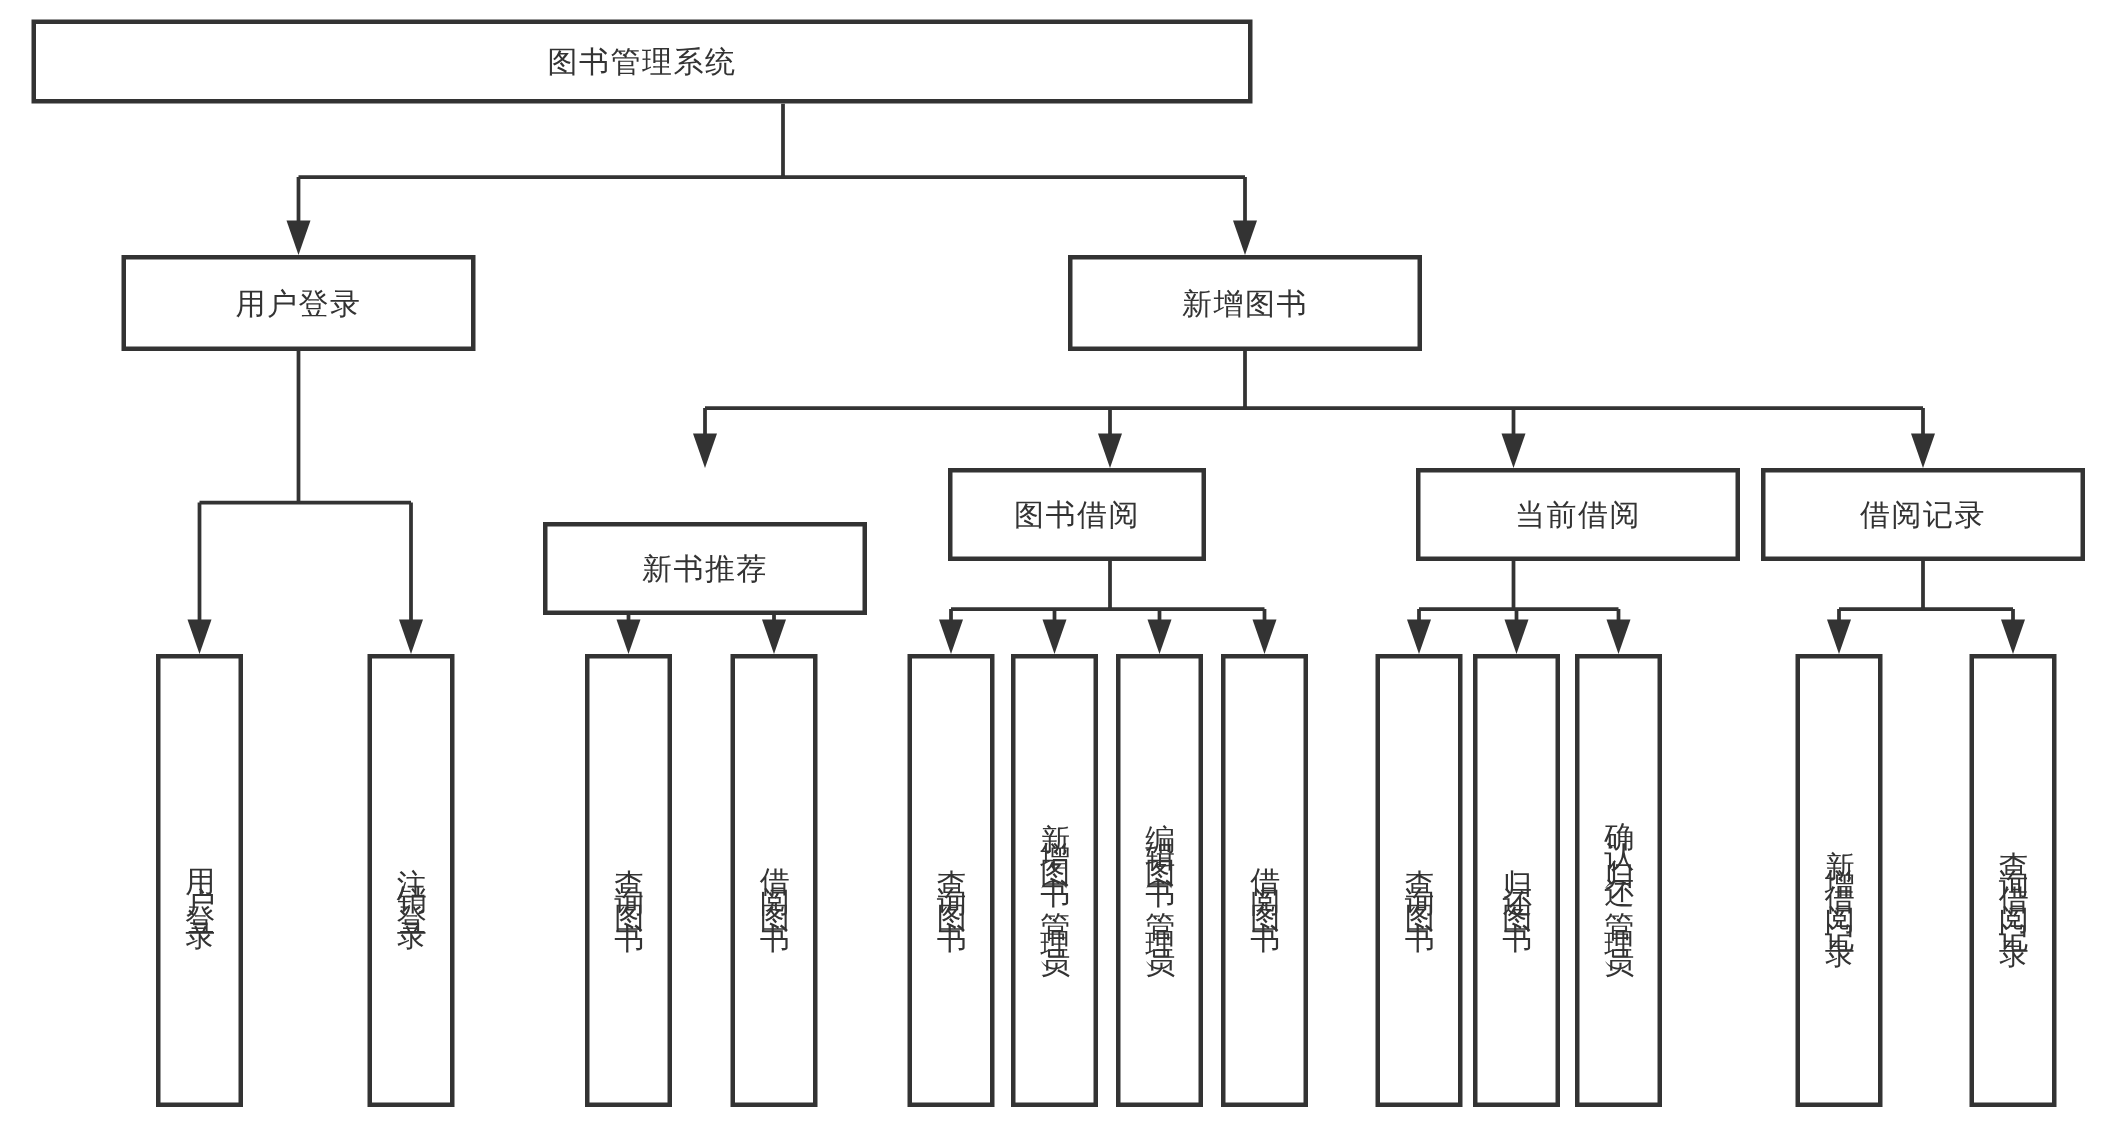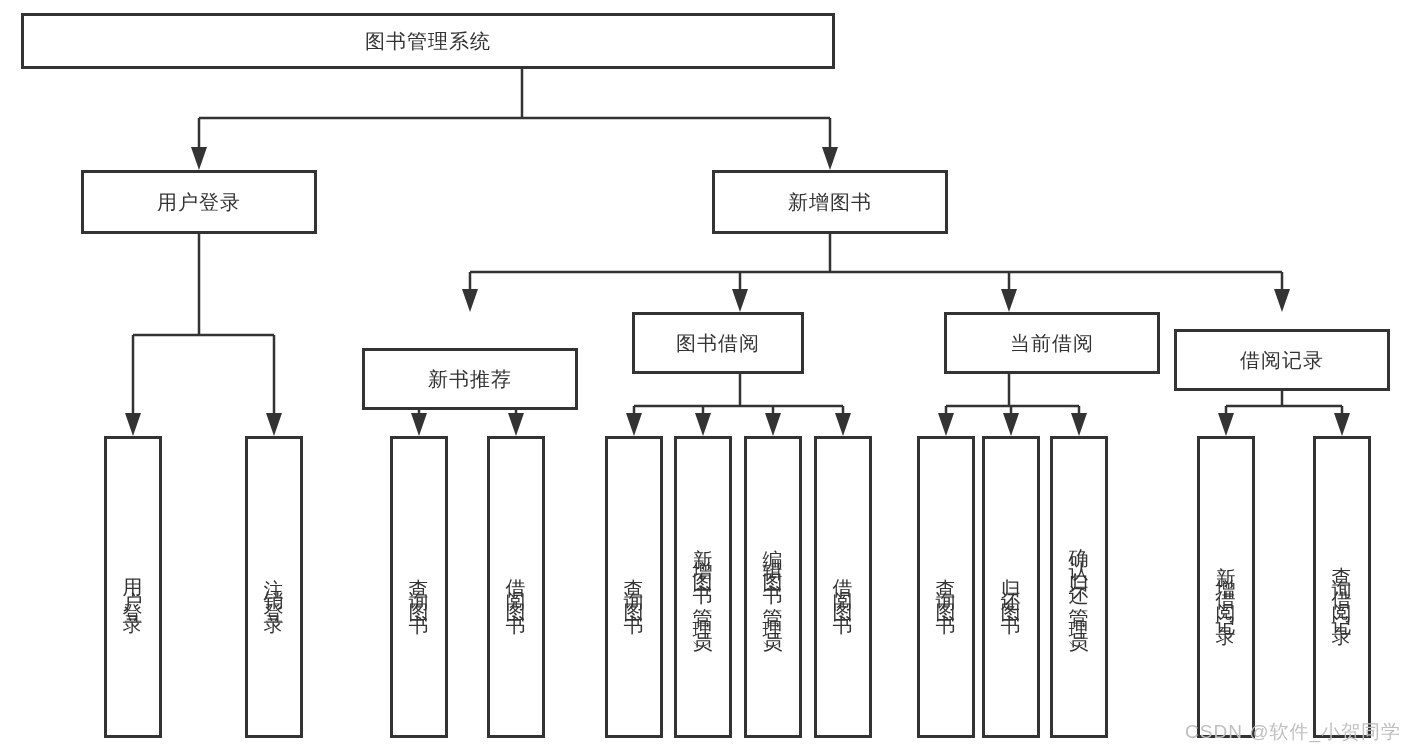--- a/index.html
+++ b/index.html
@@ -92,35 +92,34 @@
   </svg>
 
   <div class="node" style="left:21px; top:13px; width:814px; height:56px;">图书管理系统</div>
 
   <div class="node" style="left:81px; top:170px; width:236px; height:64px;">用户登录</div>
   <div class="node" style="left:712px; top:170px; width:236px; height:64px;">新增图书</div>
 
   <div class="node" style="left:362px; top:312px; width:216px; height:62px;margin-top:36px;">新书推荐</div>
   <div class="node" style="left:632px; top:312px; width:172px; height:62px;">图书借阅</div>
   <div class="node" style="left:944px; top:312px; width:216px; height:62px;">当前借阅</div>
-  <div class="node" style="left:1174px; top:312px; width:216px; height:62px;margin-top:17px;">借阅记录</div>
+  <div class="node" style="left:1174px; top:312px; width:216px; height:62px;">借阅记录</div>
 
   <div class="node leaf" style="left:104px; top:436px; width:58px; height:302px;">用户登录</div>
   <div class="node leaf" style="left:245px; top:436px; width:58px; height:302px;">注销登录</div>
 
   <div class="node leaf" style="left:390px; top:436px; width:58px; height:302px;">查询图书</div>
   <div class="node leaf" style="left:487px; top:436px; width:58px; height:302px;">借阅图书</div>
 
   <div class="node leaf" style="left:605px; top:436px; width:58px; height:302px;">查询图书</div>
   <div class="node leaf" style="left:674px; top:436px; width:58px; height:302px;">新增图书（管理员）</div>
   <div class="node leaf" style="left:744px; top:436px; width:58px; height:302px;">编辑图书（管理员）</div>
   <div class="node leaf" style="left:814px; top:436px; width:58px; height:302px;">借阅图书</div>
 
   <div class="node leaf" style="left:917px; top:436px; width:58px; height:302px;">查询图书</div>
   <div class="node leaf" style="left:982px; top:436px; width:58px; height:302px;">归还图书</div>
   <div class="node leaf" style="left:1050px; top:436px; width:58px; height:302px;">确认归还（管理员）</div>
 
   <div class="node leaf" style="left:1197px; top:436px; width:58px; height:302px;">新增借阅记录</div>
   <div class="node leaf" style="left:1313px; top:436px; width:58px; height:302px;">查询借阅记录</div>
 
-  <div class="watermark">CSDN @软件_小贺同学</div>
 
 </div>
 
 </body></html>

